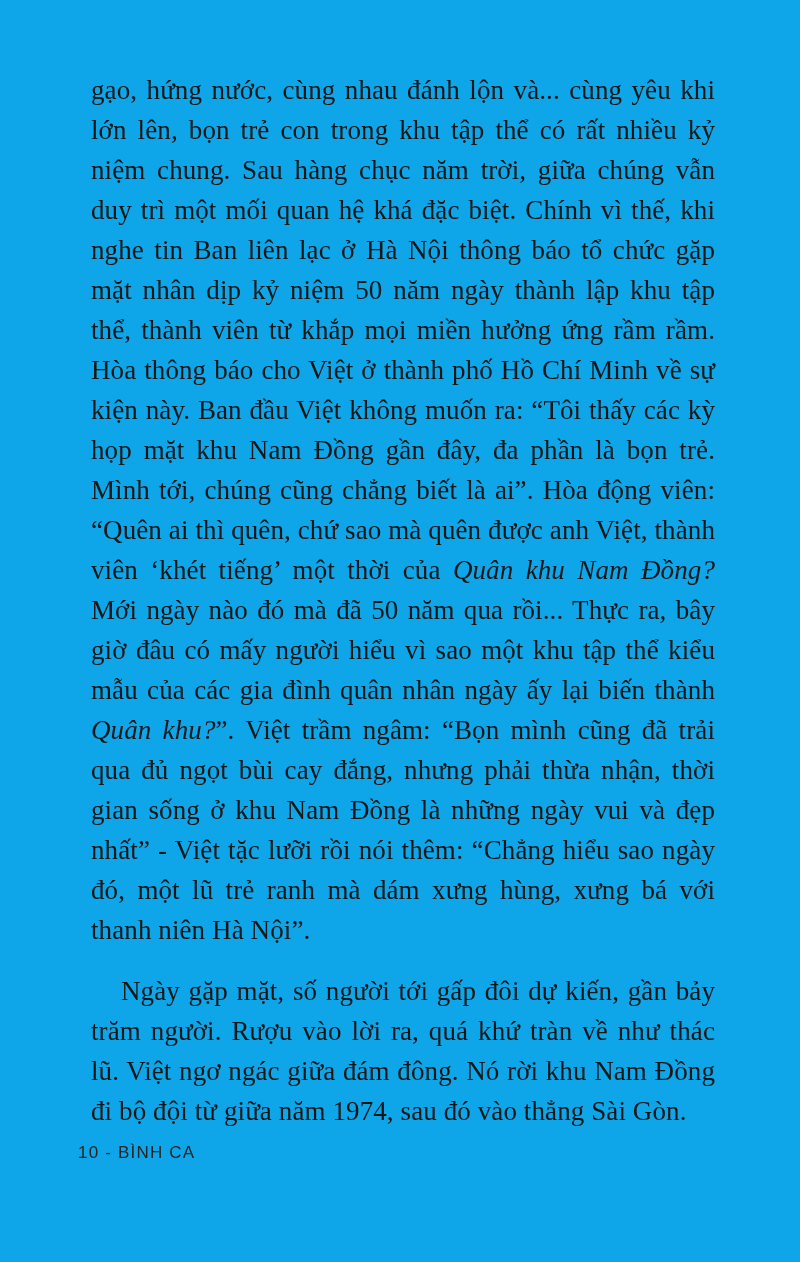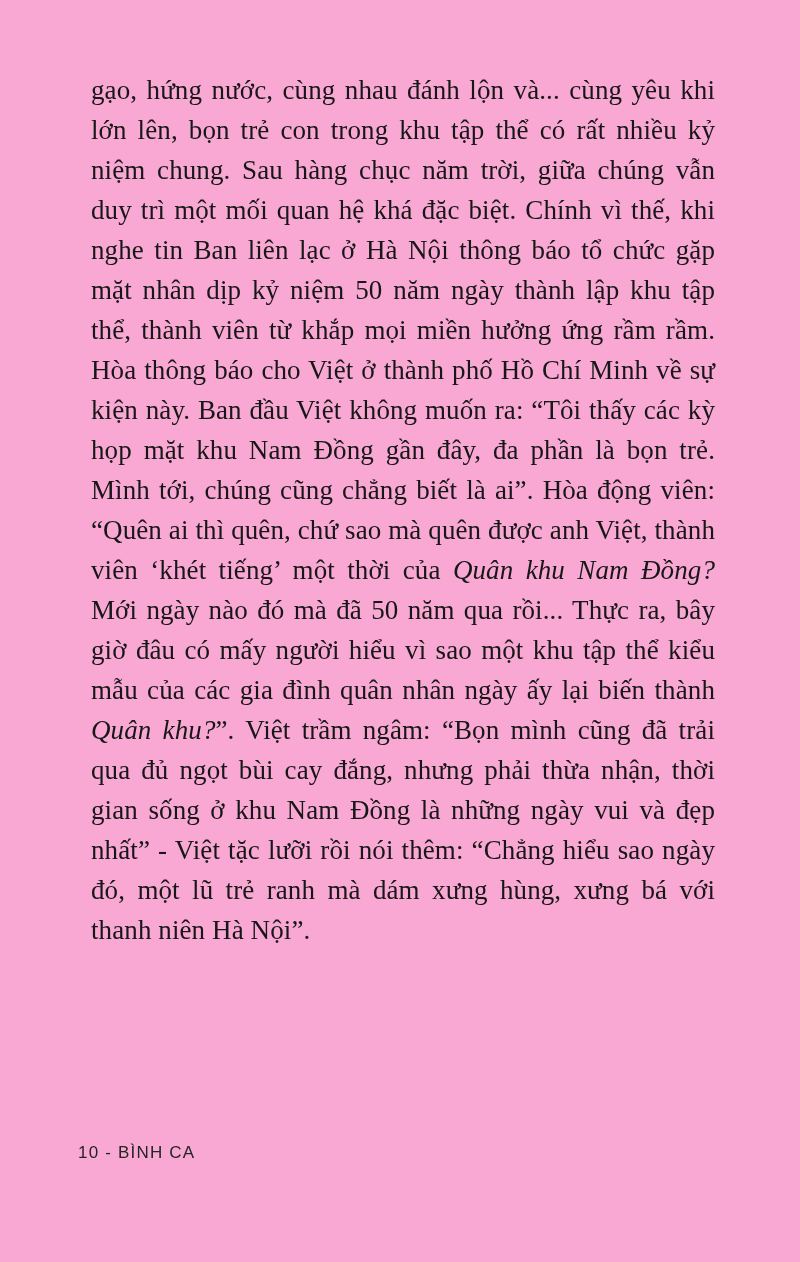--- a/index.html
+++ b/index.html
@@ -4,21 +4,21 @@
 <style>
   html, body {
     margin: 0;
     padding: 0;
     background: #ffffff;
   }
   .page {
     position: relative;
     width: 800px;
     height: 1262px;
-    background: #f9a8d4;
+    background: #0ea5e9;
     overflow: hidden;
     font-family: "Liberation Serif", "DejaVu Serif", serif;
     color: #171717;
   }
   .text-block {
     position: absolute;
     left: 91px;
     top: 70px;
     width: 624px;
     font-size: 27px;
@@ -51,20 +51,23 @@
 <body>
 
 <div class="page">
 
   <div class="text-block">
 
     <p class="para">
       <span>gạo, hứng nước, cùng nhau đánh lộn và... cùng yêu khi lớn lên, bọn trẻ con trong khu tập thể có rất nhiều kỷ niệm chung. Sau hàng chục năm trời, giữa chúng vẫn duy trì một mối quan hệ khá đặc biệt. Chính vì thế, khi nghe tin Ban liên lạc ở Hà Nội thông báo tổ chức gặp mặt nhân dịp kỷ niệm 50 năm ngày thành lập khu tập thể, thành viên từ khắp mọi miền hưởng ứng rầm rầm. Hòa thông báo cho Việt ở thành phố Hồ Chí Minh về sự kiện này. Ban đầu Việt không muốn ra: “Tôi thấy các kỳ họp mặt khu Nam Đồng gần đây, đa phần là bọn trẻ. Mình tới, chúng cũng chẳng biết là ai”. Hòa động viên: “Quên ai thì quên, chứ sao mà quên được anh Việt, thành viên ‘khét tiếng’ một thời của </span><span class="italic">Quân khu Nam Đồng?</span><span> Mới ngày nào đó mà đã 50 năm qua rồi... Thực ra, bây giờ đâu có mấy người hiểu vì sao một khu tập thể kiểu mẫu của các gia đình quân nhân ngày ấy lại biến thành </span><span class="italic">Quân khu?</span><span>”. Việt trầm ngâm: “Bọn mình cũng đã trải qua đủ ngọt bùi cay đắng, nhưng phải thừa nhận, thời gian sống ở khu Nam Đồng là những ngày vui và đẹp nhất” - Việt tặc lưỡi rồi nói thêm: “Chẳng hiểu sao ngày đó, một lũ trẻ ranh mà dám xưng hùng, xưng bá với thanh niên Hà Nội”.</span>
     </p>
 
+    <p class="para indent">
+      <span>Ngày gặp mặt, số người tới gấp đôi dự kiến, gần bảy trăm người. Rượu vào lời ra, quá khứ tràn về như thác lũ. Việt ngơ ngác giữa đám đông. Nó rời khu Nam Đồng đi bộ đội từ giữa năm 1974, sau đó vào thẳng Sài Gòn.</span>
+    </p>
 
   </div>
 
   <div class="footer">
     <span>10 - BÌNH CA</span>
   </div>
 
 </div>
 
 </body></html>

